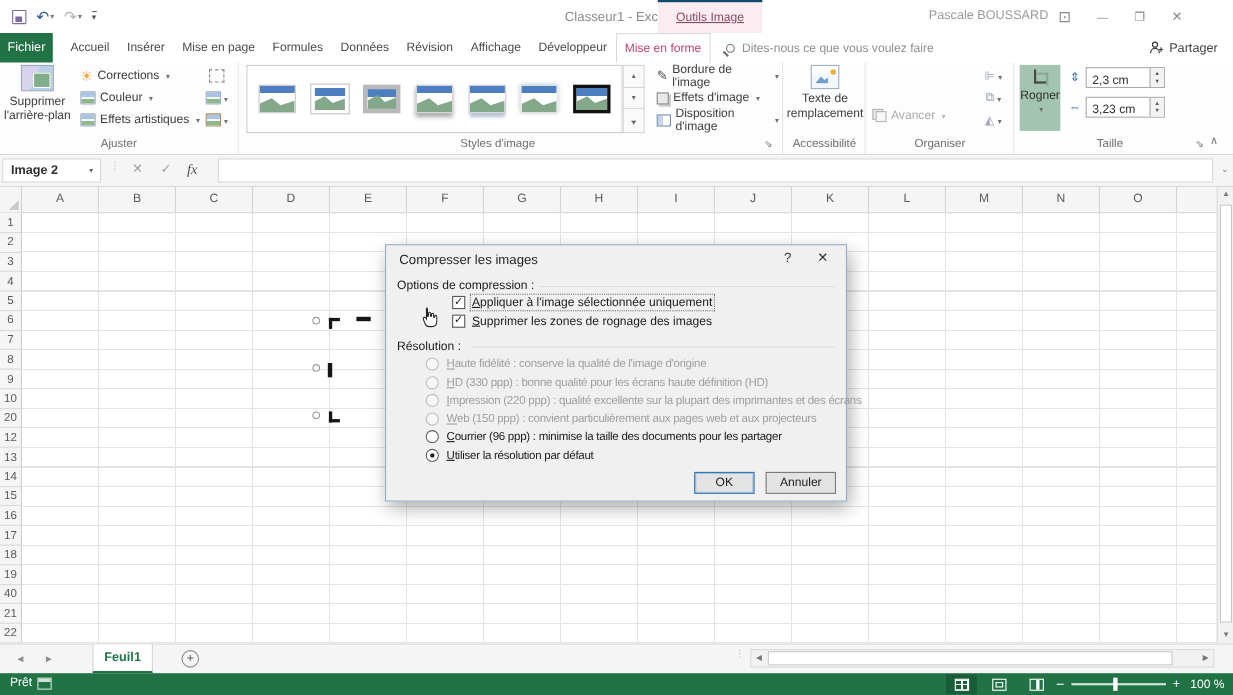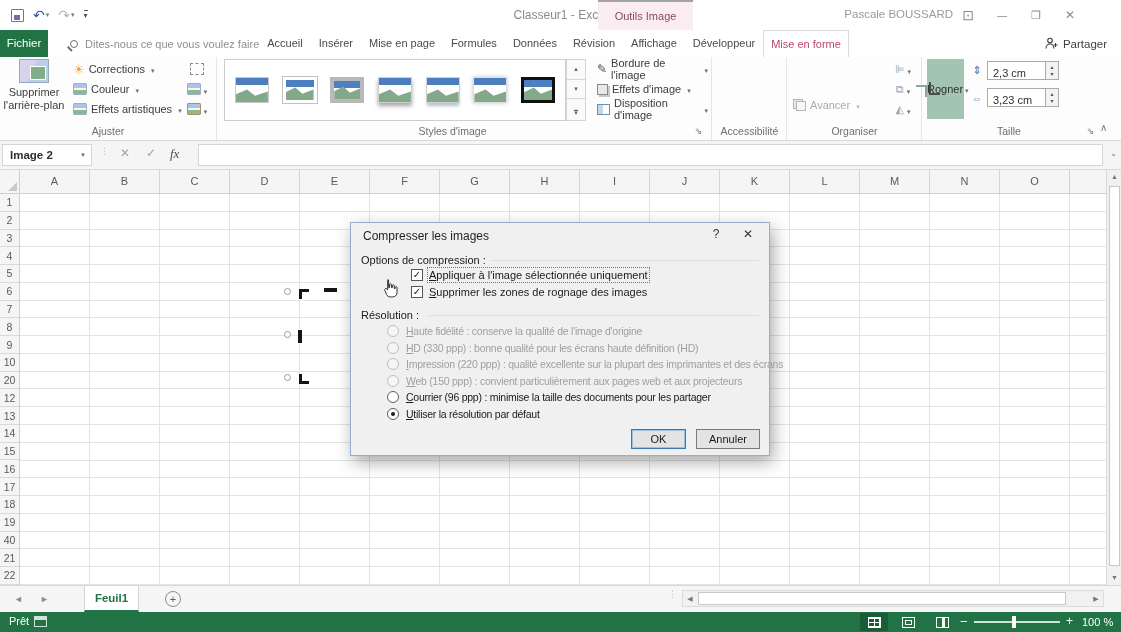--- a/index.html
+++ b/index.html
@@ -11,21 +11,21 @@
   #titlebar { position:absolute; left:0; top:0; width:1121px; height:30px; background:#fff; }
   .qat { position:absolute; top:5px; display:flex; align-items:center; gap:3px; color:#444; }
   .qbtn { display:flex; align-items:center; height:20px; padding:0 3px; font-size:13px; }
   .save-ic { width:13px; height:13px; border:1.5px solid #7c6ba0; border-radius:1px; position:relative; }
   .save-ic::after { content:""; position:absolute; left:2px; top:5px; width:6px; height:5px; background:#7c6ba0; }
   .undo-g { color:#2b579a; font-size:14px; line-height:14px; }
   .redo-g { color:#b5b5b5; font-size:14px; line-height:14px; }
   .mini-caret { font-size:7px; color:#777; margin-left:1px; }
   .qat-custom { border-top:1.5px solid #555; font-size:8px; color:#555; line-height:8px; padding-top:1px; }
   #doc-title { position:absolute; top:8px; left:0; width:100%; text-align:center; font-size:12px; color:#8a8a8a; }
-  #ctx-group { position:absolute; left:598px; top:0; width:95px; height:30px; background:#fbecf2; border-top:2px solid #a3a3a3; text-align:center; font-size:11px; color:#8a4a5e; line-height:28px; }
+  #ctx-group { position:absolute; left:598px; top:0; width:95px; height:30px; background:#fbecf2; border-top:2px solid #0c4a6e; text-align:center; font-size:11px; color:#8a4a5e; line-height:28px;text-decoration:underline; }
   #user-name { position:absolute; right:168px; top:8px; font-size:11.5px; color:#9a9a9a; }
   .winbtn { position:absolute; top:0; width:34px; height:30px; text-align:center; line-height:30px; color:#8a8a8a; font-size:12px; }
   .ribbonopts::after { content:"⊡"; font-size:14px; }
   .wmin::after { content:"—"; font-size:10px; }
   .wmax::after { content:"❐"; font-size:11px; }
   .wclose::after { content:"✕"; font-size:12px; }
 
   
   #tabrow { position:absolute; left:0; top:30px; width:1121px; height:27px; background:#fff; display:flex; align-items:stretch; }
   .ftab { width:48px; background:#217346; color:#fff; font-size:11.5px; text-align:center; line-height:27px; margin-right:8px; }
@@ -79,21 +79,21 @@
   .launcher::after { content:"⇘"; }
 
   
   .sq2 { width:13px; height:12px; position:relative; flex:none; }
   .sq2::before { content:""; position:absolute; left:0; top:0; width:8px; height:8px; border:1px solid #b5b5b5; background:#e8e8e8; }
   .sq2::after { content:""; position:absolute; right:0; bottom:0; width:8px; height:8px; border:1px solid #b5b5b5; background:#f7f7f7; }
   .volet-ic { width:13px; height:12px; border:1px solid #6a86a8; background:linear-gradient(90deg,#d5e0ec 0 4px,#fff 4px); flex:none; }
   .org-ic { font-size:11px; color:#9aa7b8; }
 
   
-  .rogner-btn { position:absolute; left:4px; top:2px; width:37px; height:60px; background:#a3c4b1; display:flex; flex-direction:row; align-items:center; font-size:11px; color:#2f2f2f; }
+  .rogner-btn { position:absolute; left:4px; top:2px; width:37px; height:60px; background:#a3c4b1; display:flex; flex-direction:column; align-items:center; font-size:11px; color:#2f2f2f; }
   .crop-ic { width:15px; height:15px; position:relative; margin-top:4px; margin-bottom:3px; }
   .crop-ic::before { content:""; position:absolute; left:2px; top:0; width:9px; height:11px; border-left:2px solid #4a4a4a; border-bottom:2px solid #4a4a4a; }
   .crop-ic::after { content:""; position:absolute; right:0; top:3px; width:9px; height:10px; border-right:2px solid #8aa893; border-top:2px solid #8aa893; }
   .dimrow { position:absolute; display:flex; align-items:center; gap:3px; }
   .dim-ic { font-size:11px; color:#3a6ea5; width:14px; text-align:center; }
   .spin { width:72px; height:19px; background:#fff; border:1px solid #ababab; display:flex; align-items:flex-end; }
   .spin .val { flex:1; font-size:11px; color:#2f2f2f; padding-left:5px; }
   .spin .ud { width:13px; height:100%; border-left:1px solid #ababab; background:#f3f3f3; display:flex; flex-direction:column; align-items:center; justify-content:center; font-size:6px; color:#555; line-height:7px; }
   #collapse-ribbon { position:absolute; left:1100px; top:122px; font-size:10px; color:#777; }
 
@@ -219,44 +219,44 @@
     <div id="ctx-group">Outils Image</div>
     <div id="user-name">Pascale BOUSSARD</div>
     <div class="winbtn ribbonopts" style="right:136px;"><span></span></div>
     <div class="winbtn wmin" style="right:102px;"><span></span></div>
     <div class="winbtn wmax" style="right:68px;"><span></span></div>
     <div class="winbtn wclose" style="right:34px;"><span></span></div>
   </div>
 
   <div id="tabrow">
     <div class="ftab">Fichier</div>
+    <div style="display:flex;">
+
+        <div class="rtab"><span>Accueil</span></div>
+
+        <div class="rtab"><span>Insérer</span></div>
+
+        <div class="rtab"><span>Mise en page</span></div>
+
+        <div class="rtab"><span>Formules</span></div>
+
+        <div class="rtab"><span>Données</span></div>
+
+        <div class="rtab"><span>Révision</span></div>
+
+        <div class="rtab"><span>Affichage</span></div>
+
+        <div class="rtab"><span>Développeur</span></div>
+
+        <div class="rtab active"><span>Mise en forme</span></div>
+      </div>
     <div id="searchbox">
       <span class="search-ic"></span>
       <span>Dites-nous ce que vous voulez faire</span>
     </div>
-    <div style="display:flex;">
-
-        <div class="rtab"><span>Accueil</span></div>
-
-        <div class="rtab"><span>Insérer</span></div>
-
-        <div class="rtab"><span>Mise en page</span></div>
-
-        <div class="rtab"><span>Formules</span></div>
-
-        <div class="rtab"><span>Données</span></div>
-
-        <div class="rtab"><span>Révision</span></div>
-
-        <div class="rtab"><span>Affichage</span></div>
-
-        <div class="rtab"><span>Développeur</span></div>
-
-        <div class="rtab active"><span>Mise en forme</span></div>
-      </div>
   </div>
   <div id="share">
     <svg width="13" height="13" viewBox="0 0 13 13">
         <circle cx="5" cy="3.6" r="2.3" fill="none" stroke="#3f3f3f" stroke-width="1.1"></circle>
         <path d="M1 11.5 C1 8.6 3 7 5 7 C7 7 9 8.6 9 11.5" fill="none" stroke="#3f3f3f" stroke-width="1.1"></path>
         <path d="M10.5 6 v4 M8.5 8 h4" stroke="#3f3f3f" stroke-width="1.1"></path>
       </svg>
     <span>Partager</span>
   </div>
 
@@ -351,20 +351,24 @@
             <span class="layo"></span>
             <span>Disposition d'image</span>
             <span class="caret"></span>
           </div>
       </div>
       <div class="glabel" style="right:24px;">Styles d'image</div>
       <div class="launcher" style="right:6px; bottom:2px;"></div>
     </div>
 
     <div class="group" style="left:713px; width:74px;">
+      <div class="bigbtn" style="left:2px; top:2px; width:70px;">
+        <span class="alt-ic"></span>
+        <span>Texte de remplacement</span>
+      </div>
       <div class="glabel">Accessibilité</div>
     </div>
 
     <div class="group" style="left:788px; width:134px;">
       <div style="position:absolute; left:2px; top:2px;">
         <div class="smallbtn dis">
             <span class="sq2"></span>
             <span>Avancer</span>
             <span class="caret"></span>
           </div>

